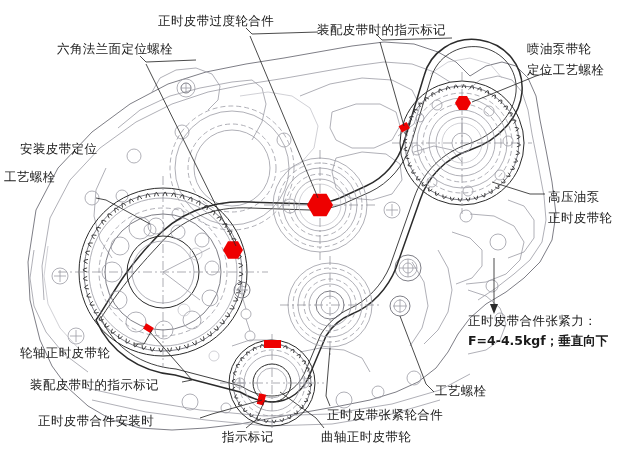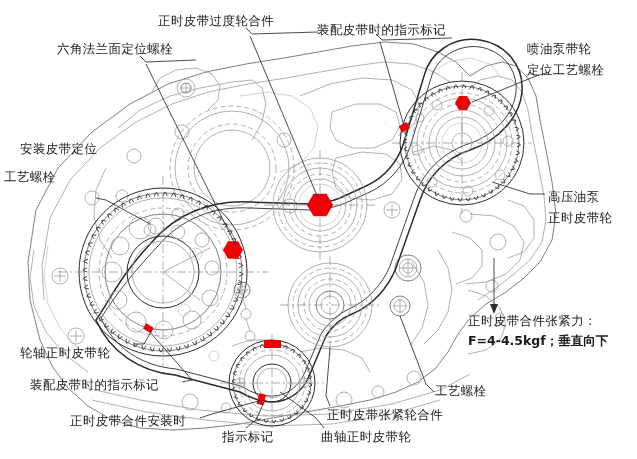--- a/index.html
+++ b/index.html
@@ -496,21 +496,21 @@
   <div class="lbl" style="left:548px;top:189px;">高压油泵</div>
   <div class="lbl" style="left:548px;top:210px;">正时皮带轮</div>
 
   <div class="lbl" style="left:468px;top:313px;">正时皮带合件张紧力：</div>
   <div class="lbl b" style="left:468px;top:333px;">F=4-4.5kgf；垂直向下</div>
 
   <div class="lbl" style="left:20px;top:345px;">轮轴正时皮带轮</div>
 
   <div class="lbl" style="left:30px;top:377px;">装配皮带时的指示标记</div>
 
-  <div class="lbl" style="left:38px;top:413px;margin-left:32px;">正时皮带合件安装时</div>
+  <div class="lbl" style="left:38px;top:413px;">正时皮带合件安装时</div>
 
   <div class="lbl" style="left:222px;top:429px;">指示标记</div>
 
   <div class="lbl" style="left:321px;top:429px;text-align:center;">曲轴正时皮带轮</div>
 
   <div class="lbl" style="left:327px;top:407px;">正时皮带张紧轮合件</div>
 
   <div class="lbl" style="left:435px;top:383px;">工艺螺栓</div>
 
 </div>

